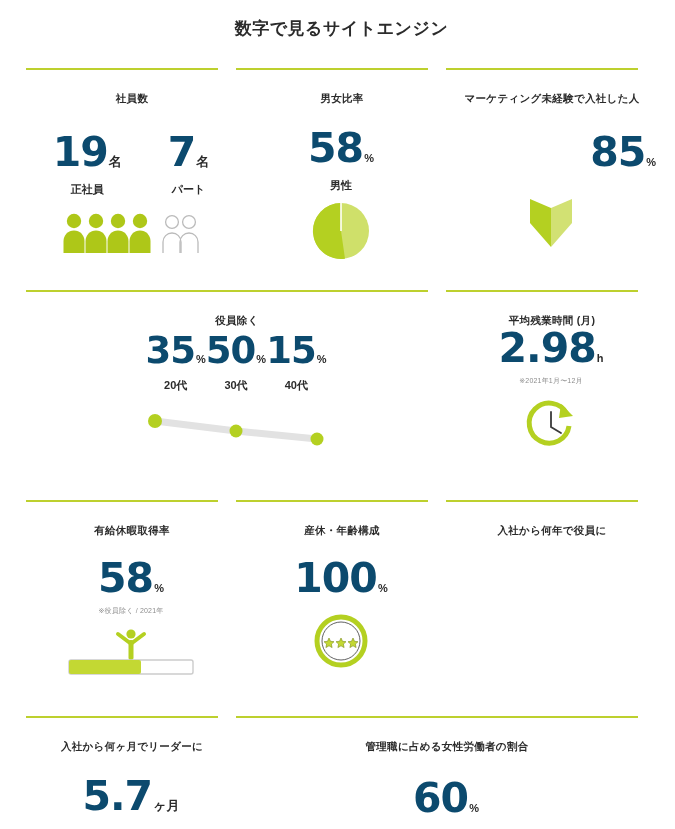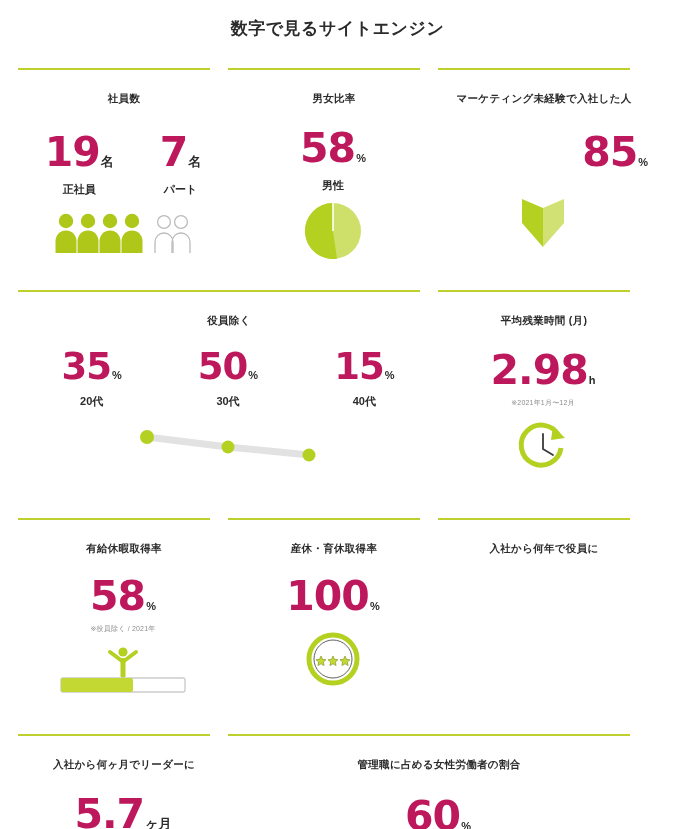--- a/index.html
+++ b/index.html
@@ -10,20 +10,21 @@
     background: #ffffff;
     font-family: "Liberation Sans", "DejaVu Sans", sans-serif;
     color: #333333;
     overflow: hidden;
   }
   #page {
     position: relative;
     width: 675px;
     height: 829px;
     background: #ffffff;
+    padding-left: 8px;
   }
   .page-title {
     text-align: center;
     font-size: 17px;
     font-weight: bold;
     color: #2b2b2b;
     letter-spacing: 0.5px;
     padding-top: 17px;
   }
   .grid {
@@ -67,21 +68,21 @@
     display: flex;
     justify-content: center;
     align-items: flex-start;
   }
   .stat {
     text-align: center;
   }
   .num {
     font-family: "DejaVu Sans", "Liberation Sans", sans-serif;
     font-weight: bold;
-    color: #be185d;
+    color: #0c4a6e;
     line-height: 1;
     letter-spacing: -1px;
     display: inline-block;
   }
   .num.big  { font-size: 41px; }
   .num.mid  { font-size: 37px; }
   .unit {
     font-size: 13px;
     font-weight: bold;
     color: #2b2b2b;
@@ -202,21 +203,21 @@
             <path d="M44 2 L23 11 L23 50 L44 26 Z" fill="#d2e173"></path>
           </svg>
         </div>
       </div>
     </div>
 
     <div class="card w2 tall">
       <div class="card-rule"></div>
       <div class="card-label">役員除く</div>
       <div class="card-body">
-        <div class="stat-row" style="margin-top:20px;gap:76px;">
+        <div class="stat-row" style="margin-top:4px;">
           <div class="stat">
             <span class="num mid">35</span><span class="unit sm">%</span>
             <div class="caption">20代</div>
           </div>
           <div class="stat">
             <span class="num mid">50</span><span class="unit sm">%</span>
             <div class="caption">30代</div>
           </div>
           <div class="stat">
             <span class="num mid">15</span><span class="unit sm">%</span>
@@ -231,21 +232,21 @@
             <circle cx="176" cy="28" r="6.5" fill="#b4d021"></circle>
           </svg>
         </div>
       </div>
     </div>
 
     <div class="card w1 tall">
       <div class="card-rule"></div>
       <div class="card-label">平均残業時間 (月)</div>
       <div class="card-body">
-        <div class="center" style="margin-top:22px;">
+        <div class="center" style="">
           <span class="num big">2.98</span><span class="unit sm">h</span>
         </div>
         <div class="note">※2021年1月〜12月</div>
         <div class="fig" style="margin-top:10px;">
           <svg width="56" height="56" viewBox="0 0 56 56">
             <path d="M44 18 A20 20 0 1 0 46 30" stroke="#b4d021" stroke-width="5" fill="none" stroke-linecap="butt"></path>
             <path d="M38 8 L50 20 L36 22 Z" fill="#b4d021"></path>
             <path d="M28 16 L28 31 L38 37" stroke="#3a3a3a" stroke-width="1.8" fill="none" stroke-linecap="round"></path>
           </svg>
         </div>
@@ -270,21 +271,21 @@
             </g>
             <rect x="8" y="36" width="124" height="14" rx="2" fill="#ffffff" stroke="#cccccc" stroke-width="1.4"></rect>
             <rect x="8" y="36" width="72" height="14" rx="2" fill="#c3d833"></rect>
           </svg>
         </div>
       </div>
     </div>
 
     <div class="card w1">
       <div class="card-rule"></div>
-      <div class="card-label">産休・育休取得率</div>
+      <div class="card-label">産休・年齢構成</div>
       <div class="card-body">
         <div class="center" style="margin-top:20px;">
           <span class="num big">100</span><span class="unit sm">%</span>
         </div>
         <div class="fig" style="margin-top:14px;">
           <svg width="56" height="56" viewBox="0 0 56 56">
             <circle cx="28" cy="28" r="24" fill="none" stroke="#b4d021" stroke-width="5"></circle>
             <circle cx="28" cy="28" r="19" fill="none" stroke="#3a3a3a" stroke-width="0.8"></circle>
             <g fill="#c3d833" stroke="#7a8c1a" stroke-width="0.6">
               <path d="M16 25 l1.5 3.3 3.5.4-2.6 2.4.7 3.5-3.1-1.8-3.1 1.8.7-3.5L11 28.7l3.5-.4z"></path>

